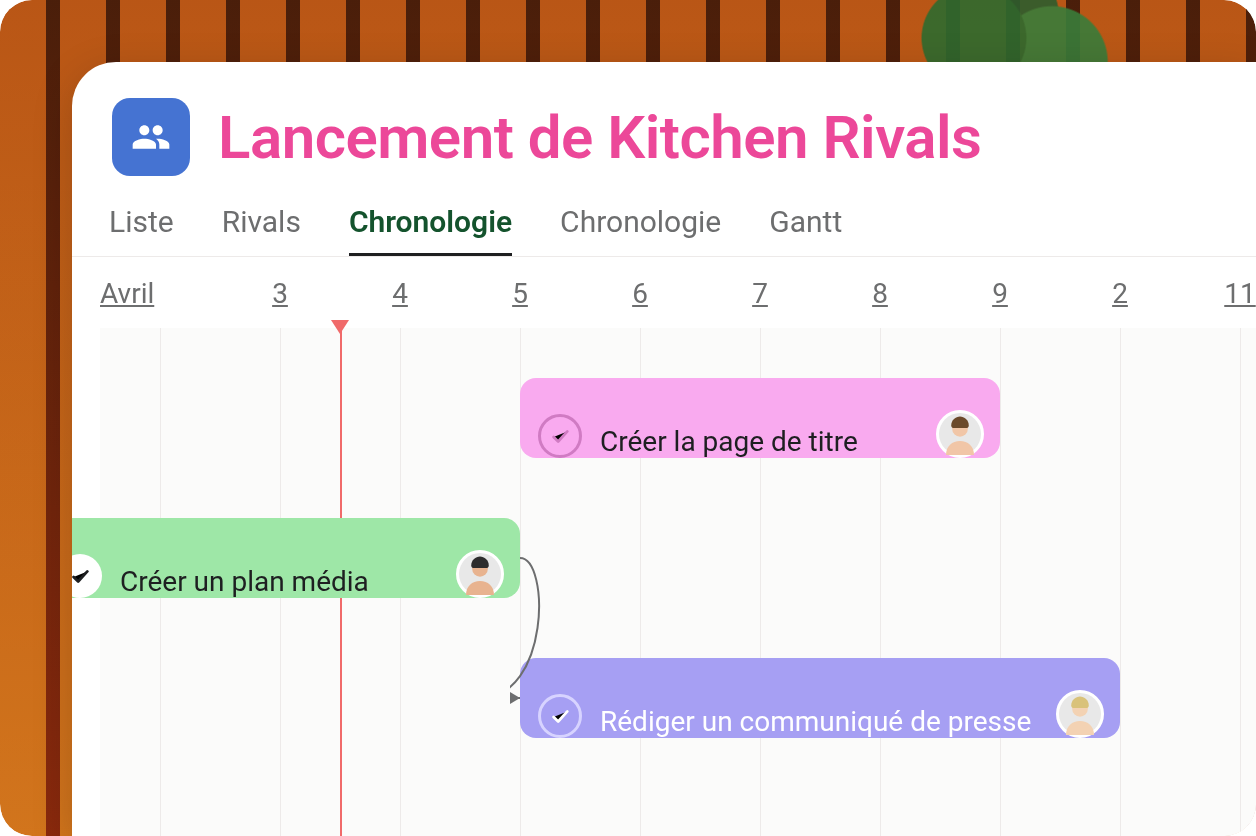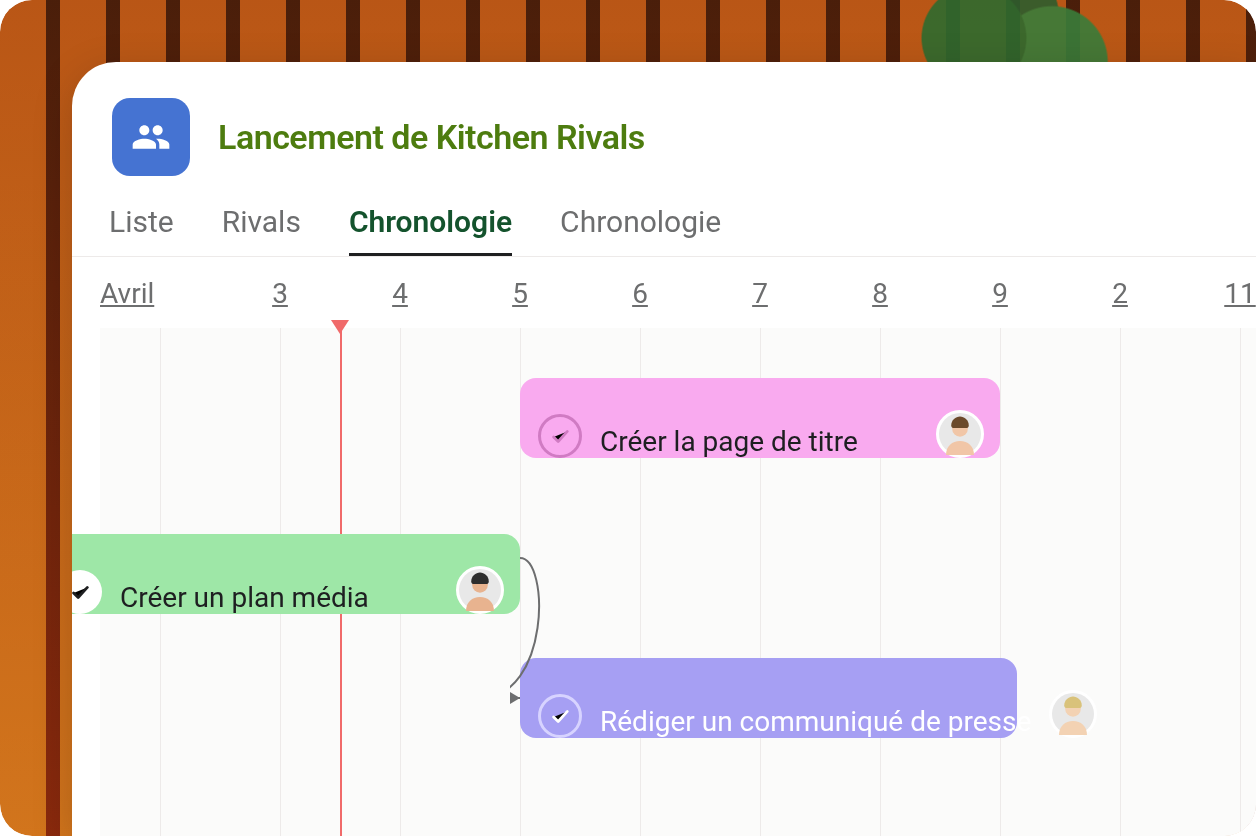--- a/index.html
+++ b/index.html
@@ -68,23 +68,23 @@
     height: 78px;
     border-radius: 18px;
     background: #4573d2;
     display: flex;
     align-items: center;
     justify-content: center;
   }
   .project-icon svg { width: 40px; height: 40px; fill: #fff; }
 
   .title {
-    font-size: 34px;
+    font-size: 60px;
     font-weight: 600;
-    color: #4d7c0f;
+    color: #ec4899;
     letter-spacing: -0.5px;
   }
 
   
   .tabs {
     display: flex;
     gap: 48px;
     padding: 0 37px;
     font-size: 30px;
     color: #6d6e6f;
@@ -214,20 +214,21 @@
       </svg>
     </div>
     <h1 class="title">Lancement de Kitchen Rivals</h1>
   </div>
 
   <div class="tabs">
     <div class="tab">Liste</div>
     <div class="tab">Rivals</div>
     <div class="tab active">Chronologie</div>
     <div class="tab">Chronologie</div>
+    <div class="tab">Gantt</div>
   </div>
 
   <div class="timeline-header">
     <div class="month">Avril</div>
     <div class="day">3</div>
     <div class="day">4</div>
     <div class="day">5</div>
     <div class="day">6</div>
     <div class="day">7</div>
     <div class="day">8</div>
@@ -258,37 +259,37 @@
         <span class="label">Créer la page de titre</span>
         <div class="avatar">
           <svg viewBox="0 0 48 48">
             <circle cx="24" cy="24" r="24" fill="#e8e8e8"></circle>
             <circle cx="24" cy="18" r="9" fill="#f1c6a7"></circle>
             <path d="M8 48c0-10 7-16 16-16s16 6 16 16z" fill="#f1c6a7"></path>
             <path d="M14 14c0-6 5-10 10-10s10 4 10 10c0 2-1 3-2 3H16c-1 0-2-1-2-3z" fill="#6b4a2b"></path>
           </svg>
         </div>
       </div>
-      <div class="task task-green" style="left: -60px; width: 480px; top: 206px;">
+      <div class="task task-green" style="left: -60px; width: 480px; top: 190px;">
         <div class="check">
           <svg viewBox="0 0 24 24" width="22" height="22" stroke-width="3" stroke-linecap="round" stroke-linejoin="round">
             <polyline points="5 13 10 18 20 7"></polyline>
           </svg>
         </div>
         <span class="label">Créer un plan média</span>
         <div class="avatar">
           <svg viewBox="0 0 48 48">
             <circle cx="24" cy="24" r="24" fill="#e8e8e8"></circle>
             <circle cx="24" cy="18" r="9" fill="#e8b38f"></circle>
             <path d="M8 48c0-10 7-16 16-16s16 6 16 16z" fill="#e8b38f"></path>
             <path d="M14 14c0-6 5-10 10-10s10 4 10 10c0 2-1 3-2 3H16c-1 0-2-1-2-3z" fill="#2d2d2d"></path>
           </svg>
         </div>
       </div>
-      <div class="task task-purple" style="left: 420px; width: 497px; top: 330px;">
+      <div class="task task-purple" style="left: 420px; width: 600px; top: 330px;">
         <div class="check">
           <svg viewBox="0 0 24 24" width="22" height="22" stroke-width="3" stroke-linecap="round" stroke-linejoin="round">
             <polyline points="5 13 10 18 20 7"></polyline>
           </svg>
         </div>
         <span class="label">Rédiger un communiqué de presse</span>
         <div class="avatar">
           <svg viewBox="0 0 48 48">
             <circle cx="24" cy="24" r="24" fill="#e8e8e8"></circle>
             <circle cx="24" cy="18" r="9" fill="#f3d2b3"></circle>

